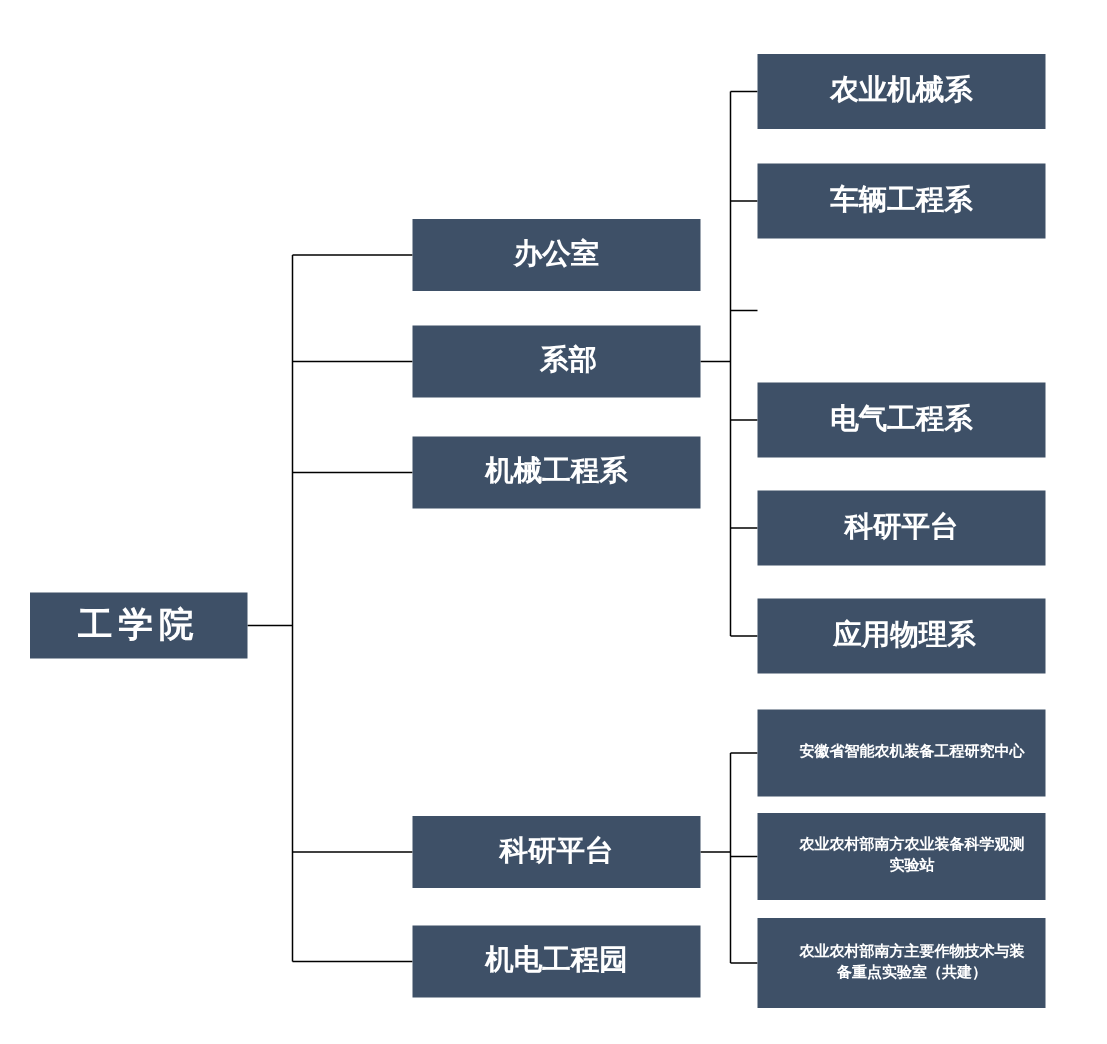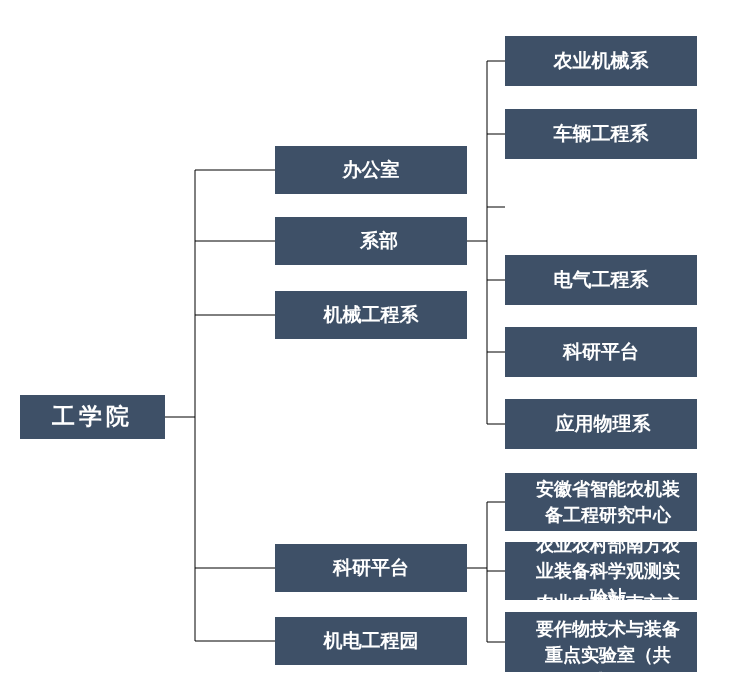--- a/index.html
+++ b/index.html
@@ -43,21 +43,21 @@
     line-height: 1.45;
     padding: 4px 10px;
   }
   .node.root {
     font-size: 23px;
     letter-spacing: 4px;
     padding: 4px 6px;
   }
   .node.mid   { left: 275px; width: 192px; height: 48px; }
   .node.leaf  { left: 505px; width: 192px; height: 50px; }
-  .node.leaf2 { left: 505px; width: 192px; font-size: 18px; padding-left: 24px; }
+  .node.leaf2 { left: 505px; width: 192px; font-size: 10px; padding-left: 24px; }
 </style>
 </head>
 <body>
 
 <div class="canvas">
 
   <svg class="connectors" viewBox="0 0 738 696" xmlns="http://www.w3.org/2000/svg" aria-hidden="true">
 
     <line x1="165" y1="417" x2="195" y2="417"></line>
     <line x1="195" y1="170" x2="195" y2="641"></line>

